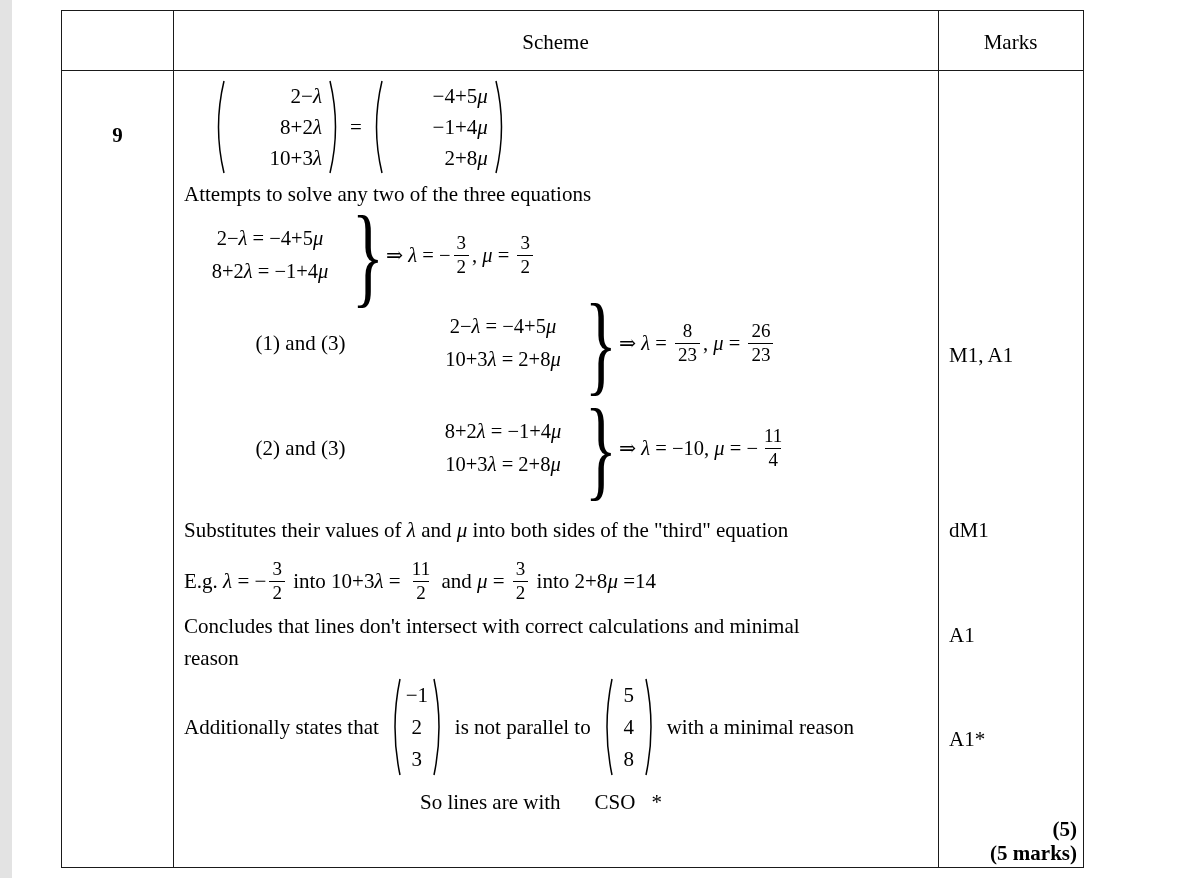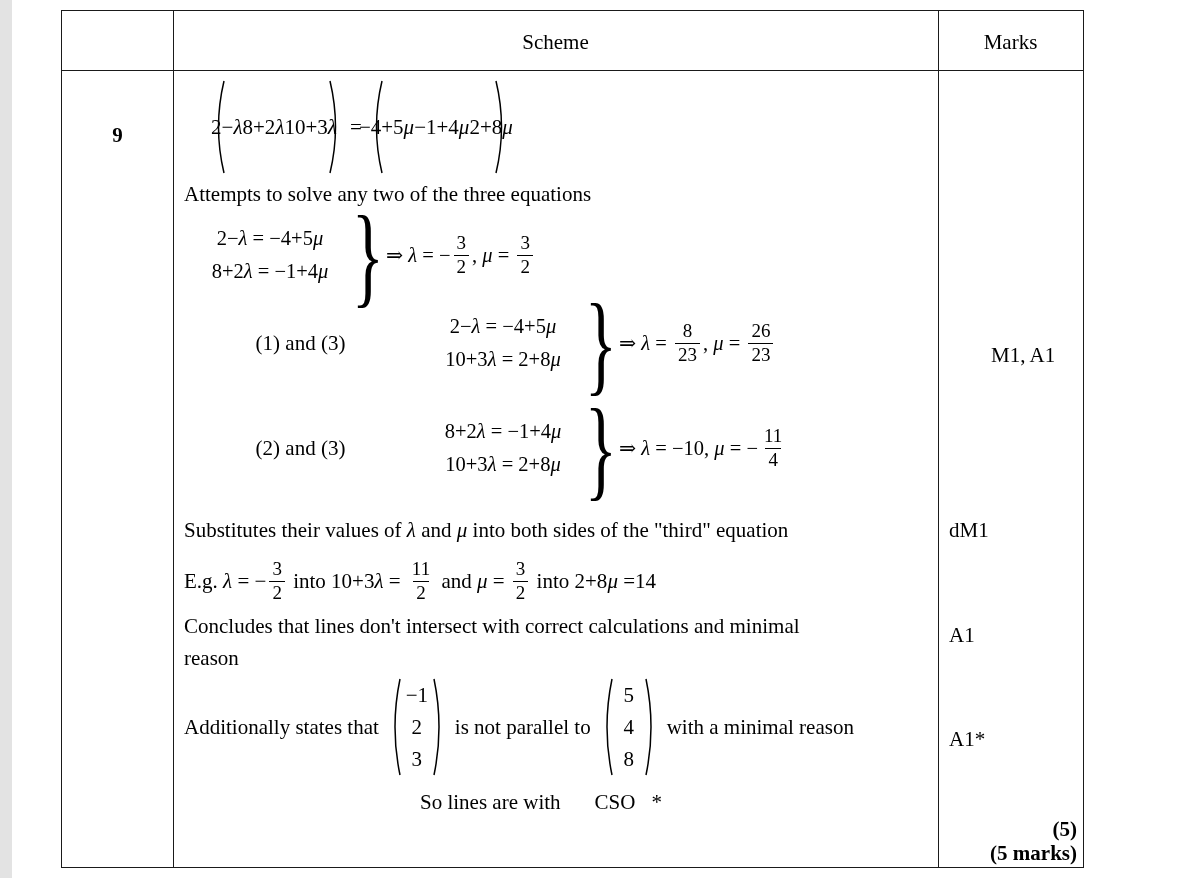--- a/index.html
+++ b/index.html
@@ -21,21 +21,21 @@
   .hdr { position:absolute; text-align:center; font-size:21px; line-height:24px; }
   .cell-abs { position:absolute; font-size:21px; line-height:26px; }
 
   .qnum { position:absolute; left:0; top:112px; width:111px; text-align:center; font-weight:bold; font-size:21px; }
 
   
   .mt, .result, .egrow { font-family:"Liberation Serif","DejaVu Serif","DejaVu Sans",serif; }
   .mt i { font-style:italic; }
 
   .matrix-row { position:absolute; display:flex; align-items:center; }
-  .mcol { display:flex; flex-direction:row; justify-content:center; }
+  .mcol { display:flex; flex-direction:column; justify-content:center; }
   .mcol .mt { height:31px; line-height:31px; text-align:right; font-size:21px; white-space:pre; }
   .meq { font-size:21px; margin:0 8px; }
   .paren { display:block; }
 
   .pair { position:absolute; left:122px; display:flex; align-items:center; }
   .pair-label { width:233px; font-size:21px; }
   .pair-label.centered { text-align:center; }
   .eqstack { width:172px; text-align:center; }
   .eqstack .mt { display:block; height:33px; line-height:33px; font-size:20.5px; white-space:pre; }
   .bracebox { width:24px; height:100%; display:flex; align-items:center; justify-content:center; overflow:visible; }
@@ -199,20 +199,20 @@
     </span>
     <span class="txt">with a minimal reason</span>
   </div>
 
   <div class="skewrow" style="left:358px; top:779px;">
     <span>So lines are with</span>
     <span class="skew-cso">CSO</span>
     <span class="skew-star">*</span>
   </div>
 
-  <div class="markitem" style="top:332px;margin-left:42px;">M1, A1</div>
+  <div class="markitem" style="top:332px;">M1, A1</div>
   <div class="markitem" style="top:507px;">dM1</div>
   <div class="markitem" style="top:612px;">A1</div>
   <div class="markitem" style="top:716px;">A1*</div>
   <div class="marktotal" style="top:806px;">(5)</div>
   <div class="marktotal" style="top:830px;">(5 marks)</div>
 
 </div>
 
 </body></html>

